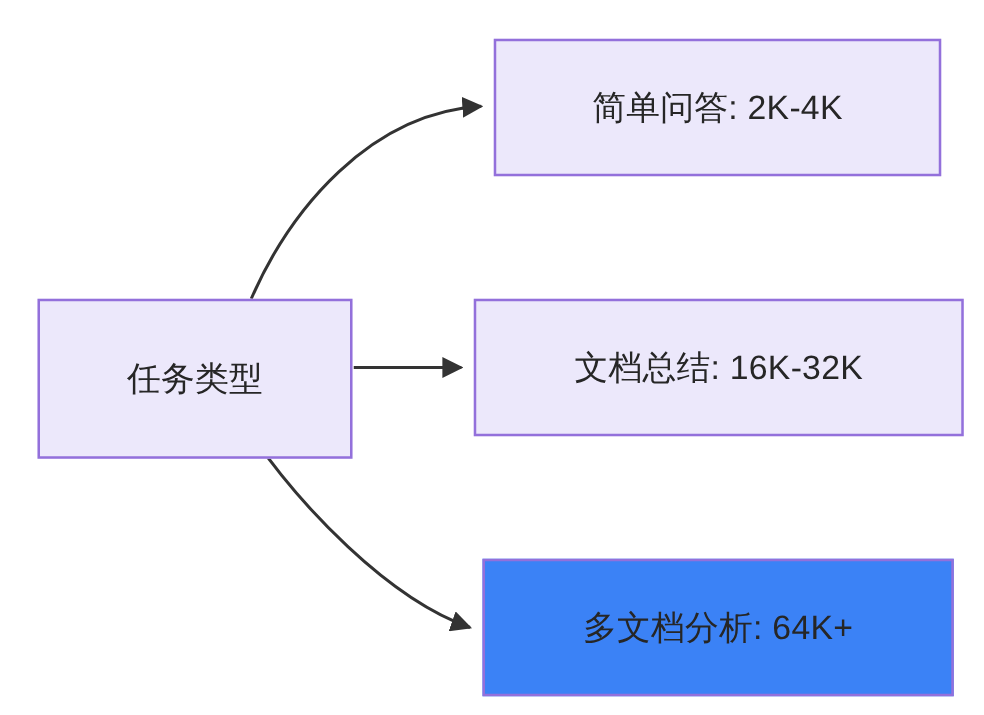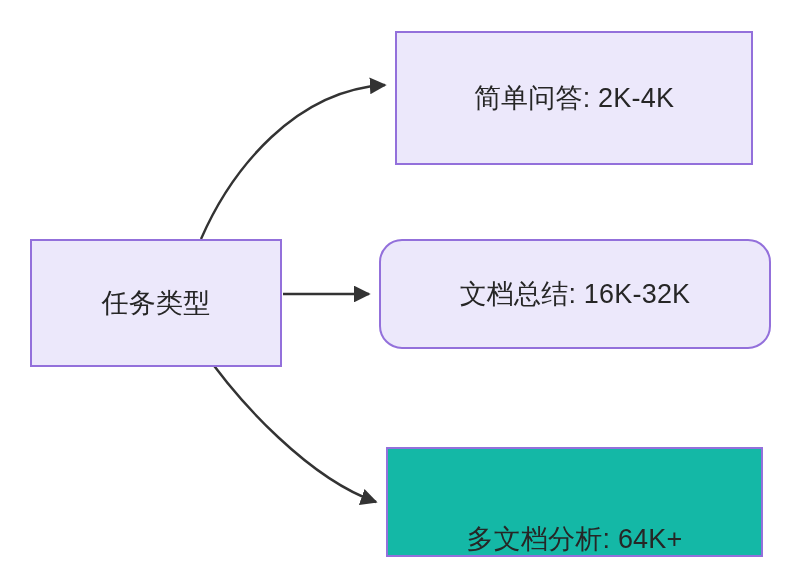--- a/index.html
+++ b/index.html
@@ -39,21 +39,21 @@
     line-height: 1.2;
     letter-spacing: 0.2px;
     white-space: nowrap;
   }
   .node-label {
     display: block;
     text-align: center;
   }
   
   #node-root        { left: 30px;  top: 239px; width: 252px; height: 128px; }
-  #node-simple-qa   { left: 395px; top: 31px;  width: 358px; height: 134px; }
+  #node-simple-qa   { left: 395px; top: 31px;  width: 358px; height: 110px; }
   #node-doc-summary { left: 379px; top: 239px; width: 392px; height: 110px; }
   #node-multi-doc   { left: 386px; top: 447px; width: 377px; height: 110px; }
 </style>
 </head>
 <body>
 
 <div id="diagram-root" style="background: rgb(255, 255, 255);">
 
   <svg id="edge-layer" viewBox="0 0 787 572" width="787" height="572" xmlns="http://www.w3.org/2000/svg">
     <defs>
@@ -70,21 +70,21 @@
   </svg>
 
   <div id="node-root" class="flow-node" style="background: rgb(236, 232, 251); border-color: rgb(147, 112, 219); color: rgb(38, 38, 38);">
     <span class="node-label">任务类型</span>
   </div>
 
   <div id="node-simple-qa" class="flow-node" style="background: rgb(236, 232, 251); border-color: rgb(147, 112, 219); color: rgb(38, 38, 38);">
     <span class="node-label">简单问答: 2K-4K</span>
   </div>
 
-  <div id="node-doc-summary" class="flow-node" style="background: rgb(236, 232, 251); border-color: rgb(147, 112, 219); color: rgb(38, 38, 38); border-radius: 23px;">
+  <div id="node-doc-summary" class="flow-node" style="background: rgb(236, 232, 251); border-color: rgb(147, 112, 219); color: rgb(38, 38, 38);">
     <span class="node-label">文档总结: 16K-32K</span>
   </div>
 
-  <div id="node-multi-doc" class="flow-node" style="background: #14b8a6; border-color: rgb(147, 112, 219); color: rgb(38, 38, 38); align-items: flex-end;">
+  <div id="node-multi-doc" class="flow-node" style="background: #3b82f6; border-color: rgb(147, 112, 219); color: rgb(38, 38, 38);">
     <span class="node-label">多文档分析: 64K+</span>
   </div>
 
 </div>
 
 </body></html>

